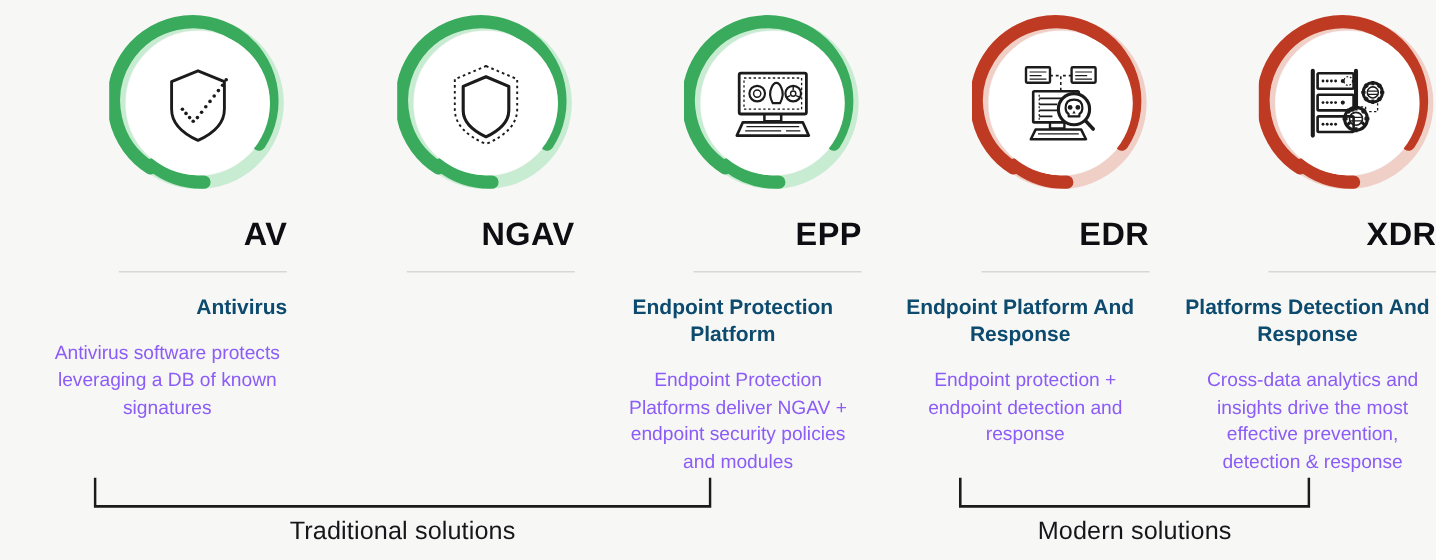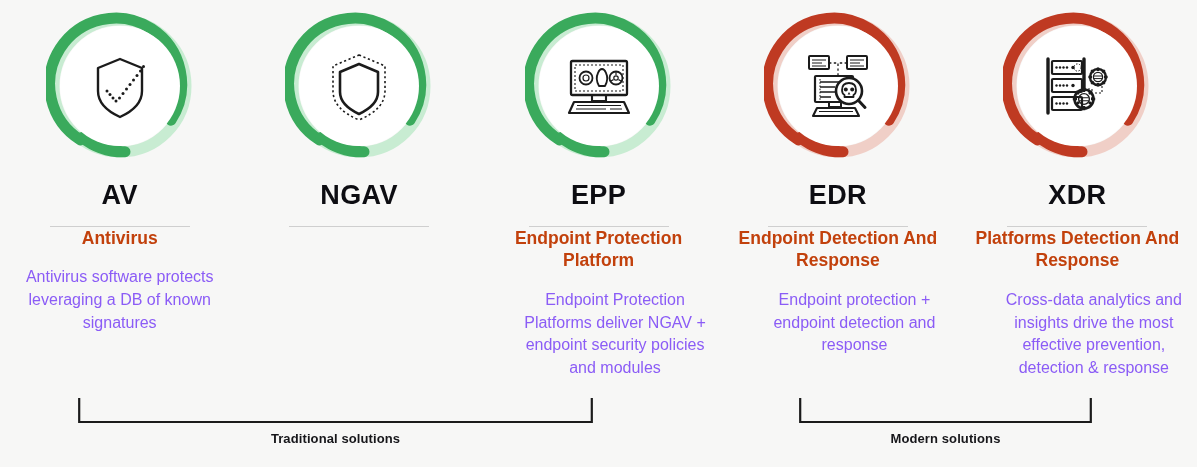--- a/index.html
+++ b/index.html
@@ -25,21 +25,21 @@
   .columns {
     display: flex;
     width: 1197px;
     padding-top: 12px;
     box-sizing: border-box;
   }
   .col {
     flex: 1 1 0;
     display: flex;
     flex-direction: column;
-    align-items: center;
+    align-items: flex-end;
   }
 
   
   .ring-wrap {
     position: relative;
     width: 148px;
     height: 148px;
   }
   .ring-svg {
     position: absolute;
@@ -75,24 +75,24 @@
     letter-spacing: 0.4px;
     line-height: 1;
   }
   .divider {
     margin-top: 17px;
     width: 140px;
     height: 1px;
     background: #cfcfcf;
   }
   .fullname {
-    margin-top: 0;
+    margin-top: 18px;
     font-size: 17.5px;
     font-weight: bold;
-    color: #c2410c;
+    color: #0c4a6e;
     text-align: center;
     line-height: 1.28;
     max-width: 215px;
   }
   .desc {
     margin-top: 17px;
     font-size: 16px;
     color: #8b5cf6;
     text-align: center;
     line-height: 1.42;
@@ -113,22 +113,22 @@
     top: 0;
   }
   .bracket-svg {
     display: block;
   }
   .bracket-label {
     position: absolute;
     top: 33px;
     width: 100%;
     text-align: center;
-    font-size: 13px;
-    font-weight: bold;
+    font-size: 21px;
+    font-weight: normal;
     color: #16161a;
     letter-spacing: 0.1px;
   }
   #bracket-traditional { left: 78px; width: 515px; }
   #bracket-modern { left: 799px; width: 293px; }
 </style>
 </head>
 <body>
 
 <div class="board">
@@ -239,21 +239,21 @@
             <path d="M57.5 51.5 L64 58.5" stroke="#1b1b1b" stroke-width="3" stroke-linecap="round"></path>
             <path d="M48 34 Q55 34 55 41 Q55 44.5 52.5 46 L52.5 48 L43.5 48 L43.5 46 Q41 44.5 41 41 Q41 34 48 34 Z" fill="none" stroke="#1b1b1b" stroke-width="1.8" stroke-linejoin="round"></path>
             <circle cx="44.8" cy="40.5" r="2" fill="#1b1b1b"></circle>
             <circle cx="51.2" cy="40.5" r="2" fill="#1b1b1b"></circle>
             <path d="M48 43 L46.6 45.5 L49.4 45.5 Z" fill="#1b1b1b"></path>
           </svg>
         </div>
       </div>
       <div class="code">EDR</div>
       <div class="divider"></div>
-      <div class="fullname">Endpoint Detection And Response</div>
+      <div class="fullname">Endpoint Platform And Response</div>
       <div class="desc">Endpoint protection + endpoint detection and response</div>
     </div>
 
     <div class="col wide">
       <div class="ring-wrap">
         <svg class="ring-svg" viewBox="0 0 148 148">
           <circle cx="74" cy="74" r="66" fill="none" stroke="#f0cfc7" stroke-width="11"></circle>
           <path d="M 34.4 127.9 A 66 66 0 1 1 124.9 108.2" fill="none" stroke="#bf3a22" stroke-width="11" stroke-linecap="round"></path>
           <path d="M 36.0 125.4 A 66 66 0 0 0 79.0 139.8" fill="none" stroke="#bf3a22" stroke-width="11" stroke-linecap="round"></path>
         </svg>

